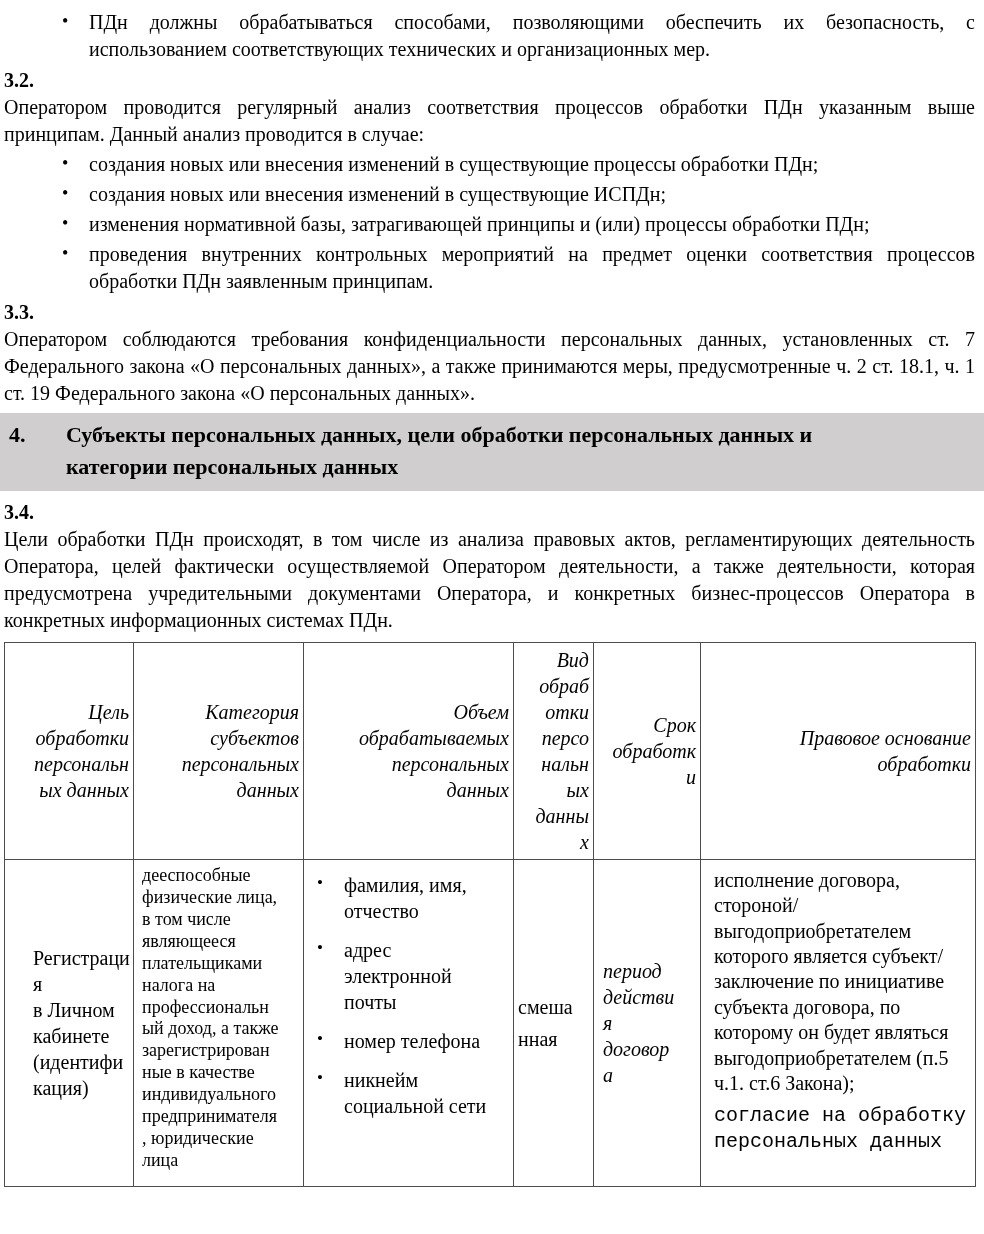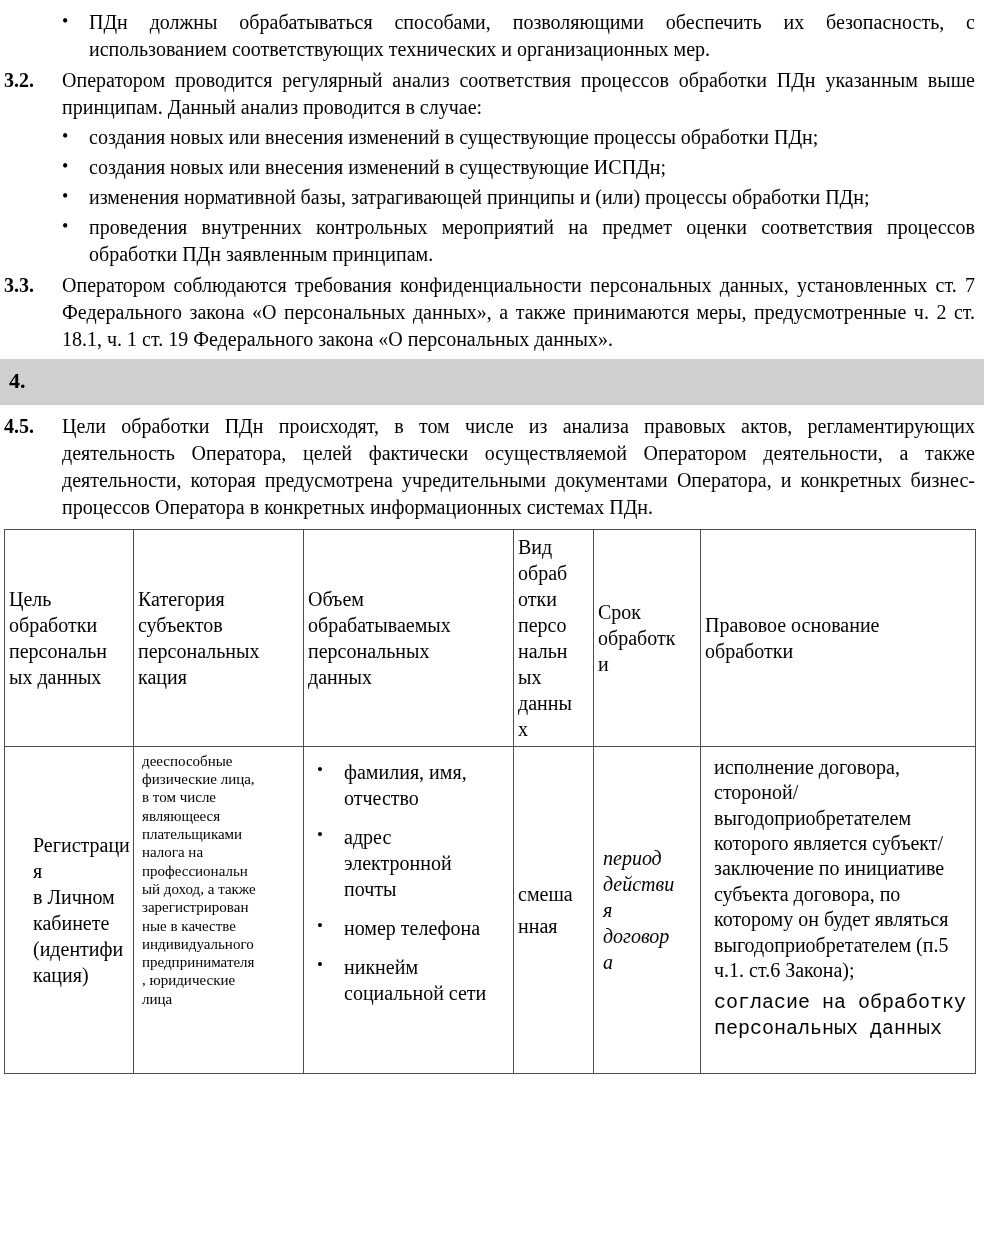--- a/index.html
+++ b/index.html
@@ -5,21 +5,21 @@
   * { box-sizing: border-box; margin: 0; padding: 0; }
   html, body { background: #fff; }
   body {
     width: 984px; height: 1234px; overflow: hidden;
     font-family: "Liberation Serif", "DejaVu Serif", serif;
     font-size: 20px; line-height: 1.35; color: #000;
   }
   .doc { padding: 6px 9px 0 4px; }
 
   
-  .num-para { display: flex; margin-top: 4px; }
+  .num-para { display: flex; margin-top: 4px; flex-direction: column; }
   .num { width: 58px; flex-shrink: 0; font-weight: 700; }
   .ptext { flex: 1; text-align: justify; }
 
   
   .bullet-row { display: flex; margin: 3px 0 0 58px; }
   .b-marker { width: 27px; flex-shrink: 0; font-size: 18px; }
   .b-text { flex: 1; text-align: justify; }
 
   
   .heading-block {
@@ -30,23 +30,23 @@
   }
   .heading-block .hnum { width: 57px; flex-shrink: 0; }
   .heading-block .htext { flex: 1; white-space: pre-line; }
 
   
   table.data-table {
     border-collapse: collapse; table-layout: fixed;
     width: 971px; margin-top: 8px; font-size: 20px;
   }
   td { border: 1.5px solid #4d4d4d; vertical-align: middle; padding: 4px; }
-  td.th { text-align: left; white-space: pre-line; line-height: 1.3; }
+  td.th { text-align: right; white-space: pre-line; line-height: 1.3; font-style: italic; }
   td.c-purpose  { white-space: pre-line; line-height: 1.3; padding-left: 28px; }
-  td.c-subjects { vertical-align: top; font-size: 15px; line-height: 1.22; padding: 5px 4px 4px 8px; white-space: pre-line; }
+  td.c-subjects { vertical-align: top; font-size: 18px; line-height: 1.22; padding: 5px 4px 4px 8px; white-space: pre-line; }
   td.c-volume   { vertical-align: top; padding: 12px 4px 4px 10px; }
   .vol-item   { display: flex; margin-bottom: 13px; line-height: 1.3; }
   .vol-marker { width: 30px; flex-shrink: 0; padding-left: 3px; font-size: 17px; }
   .vol-text   { white-space: pre-line; }
   td.c-kind  { text-align: left; white-space: pre-line; line-height: 1.6; }
   td.c-term  { white-space: pre-line; line-height: 1.3; padding-left: 9px; font-style: italic; }
   td.c-legal { vertical-align: top; padding: 8px 8px 6px 13px; line-height: 1.27; }
   .legal-p1 { white-space: pre-line; margin-bottom: 7px; }
   .legal-p2 { white-space: pre-line; font-family: Liberation Mono, monospace; }
   tr.header-row { height: 215px; }
@@ -84,24 +84,26 @@
     <span class="b-text">проведения внутренних контрольных мероприятий на предмет оценки соответствия процессов обработки ПДн заявленным принципам.</span>
   </div>
 
   <div class="num-para">
     <span class="num">3.3.</span>
     <span class="ptext">Оператором соблюдаются требования конфиденциальности персональных данных, установленных ст. 7 Федерального закона «О персональных данных», а также принимаются меры, предусмотренные ч. 2 ст. 18.1, ч. 1 ст. 19 Федерального закона «О персональных данных».</span>
   </div>
 
   <div class="heading-block">
     <span class="hnum">4.</span>
+    <span class="htext">Субъекты персональных данных, цели обработки персональных данных и
+категории персональных данных</span>
   </div>
 
   <div class="num-para">
-    <span class="num">4.5.</span>
+    <span class="num">3.4.</span>
     <span class="ptext">Цели обработки ПДн происходят, в том числе из анализа правовых актов, регламентирующих деятельность Оператора, целей фактически осуществляемой Оператором деятельности, а также деятельности, которая предусмотрена учредительными документами Оператора, и конкретных бизнес-процессов Оператора в конкретных информационных системах ПДн.</span>
   </div>
 
 
   <table class="data-table">
     <colgroup>
       <col style="width:129px">
         <col style="width:170px">
         <col style="width:210px">
       <col style="width:80px">
@@ -110,21 +112,21 @@
     </colgroup>
     <tbody>
         <tr class="header-row">
       <td class="th">Цель
 обработки
 персональн
 ых данных</td>
       <td class="th">Категория
 субъектов
 персональных
-кация</td>
+данных</td>
       <td class="th">Объем
 обрабатываемых
 персональных
 данных</td>
       <td class="th">Вид
 обраб
 отки
 персо
 нальн
 ых

